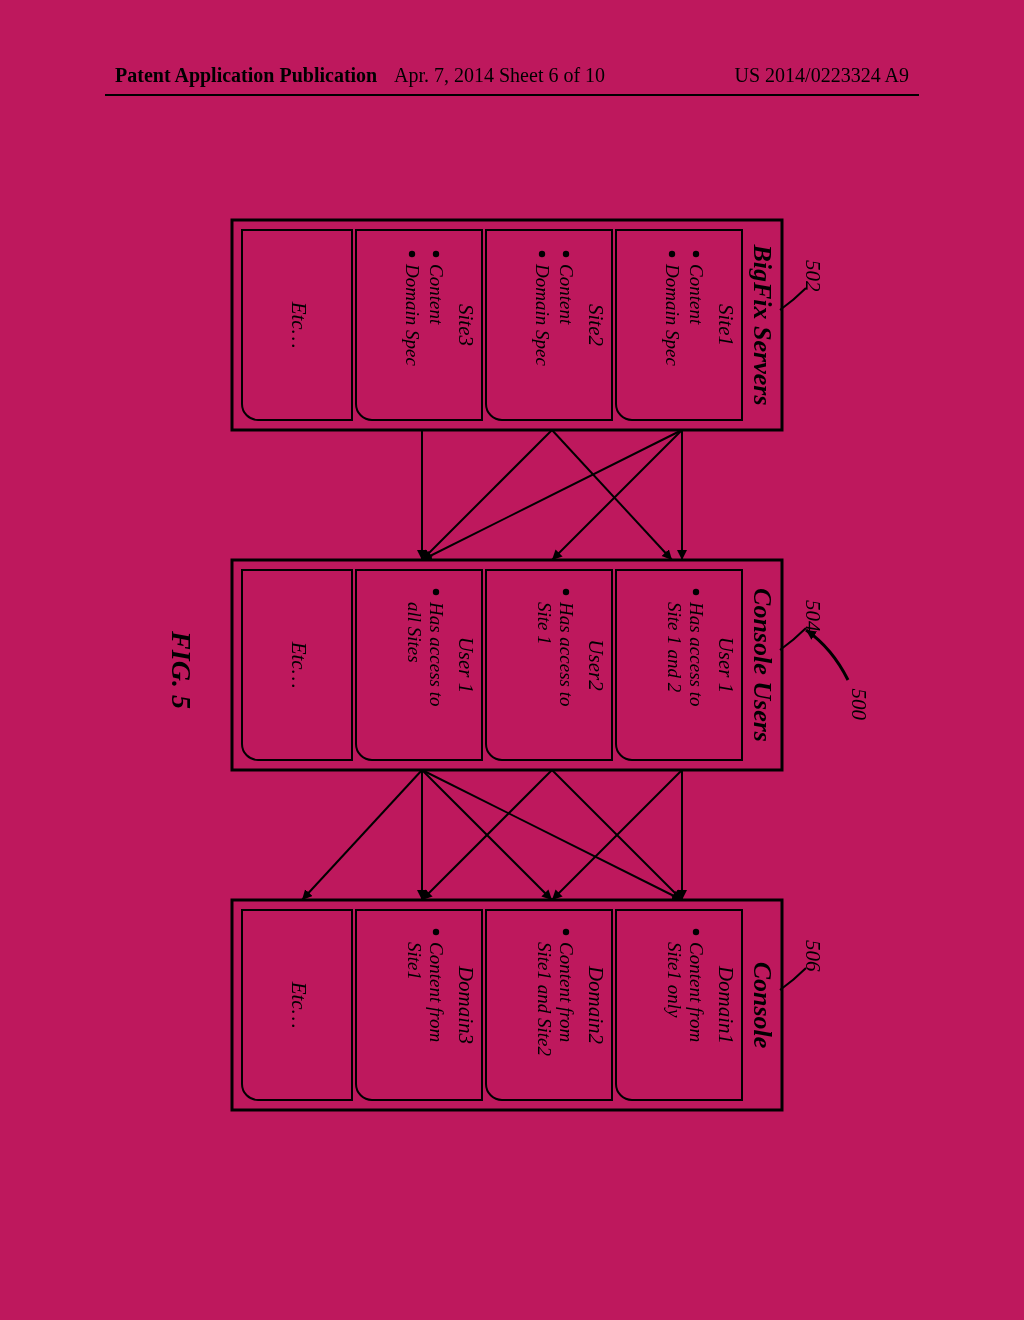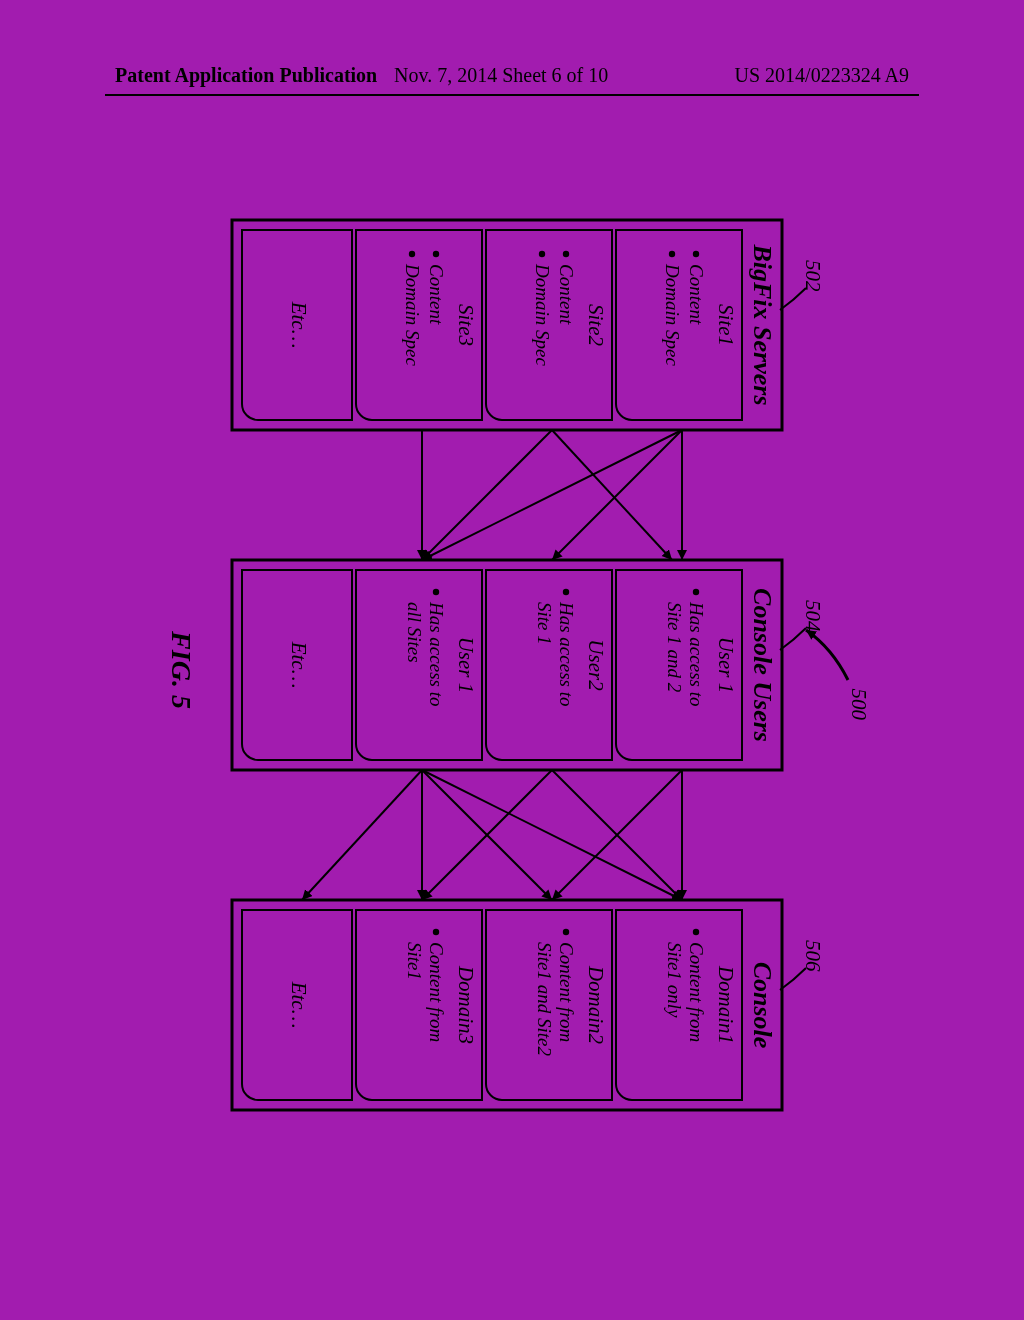--- a/index.html
+++ b/index.html
@@ -1,16 +1,16 @@
 <!DOCTYPE html>
 <html><head>
 <meta charset="utf-8">
 <style>
   html,body{margin:0;padding:0;background:#fff;font-family:"Times New Roman",Times,serif;color:#000}
-  .page{position:relative;width:1024px;height:1320px;margin:0 auto;background:#a21caf}
+  .page{position:relative;width:1024px;height:1320px;margin:0 auto;background:#be185d}
   .hdr{position:absolute;top:64px;left:0;right:0;height:30px}
   .hdr .l{position:absolute;left:115px;top:0;font-weight:bold;font-size:20px}
   .hdr .c{position:absolute;left:394px;top:0;font-size:20px}
   .hdr .r{position:absolute;right:115px;top:0;font-weight:normal;font-size:20px}
   .rule{position:absolute;left:105px;right:105px;top:94px;height:0;border-top:2px solid #000}
   .figwrap{position:absolute;left:0;top:150px;width:1024px;height:1040px}
   .rot{position:absolute;left:512px;top:520px;transform:translate(-50%,-50%) rotate(90deg);transform-origin:center}
   svg{display:block}
   .box-title{font:italic bold 26px "Times New Roman",serif}
   .card-title{font:italic 21px "Times New Roman",serif}
@@ -18,21 +18,21 @@
   .ref{font:italic 21px "Times New Roman",serif}
   .figlabel{font:italic bold 28px "Times New Roman",serif}
   .etc{font:italic 21px "Times New Roman",serif}
 </style>
 </head>
 <body>
 
 <div class="page">
   <div class="hdr">
     <span class="l">Patent Application Publication</span>
-    <span class="c">Nov. 7, 2014  Sheet 6 of 10</span>
+    <span class="c">Apr. 7, 2014  Sheet 6 of 10</span>
     <span class="r">US 2014/0223324 A9</span>
   </div>
   <div class="rule"></div>
 
   <div class="figwrap">
     <div class="rot">
 
       <svg width="980" height="720" viewBox="0 0 980 720">
         <defs>
           <marker id="arr" markerWidth="12" markerHeight="12" refX="10" refY="5" orient="auto" markerUnits="userSpaceOnUse">

